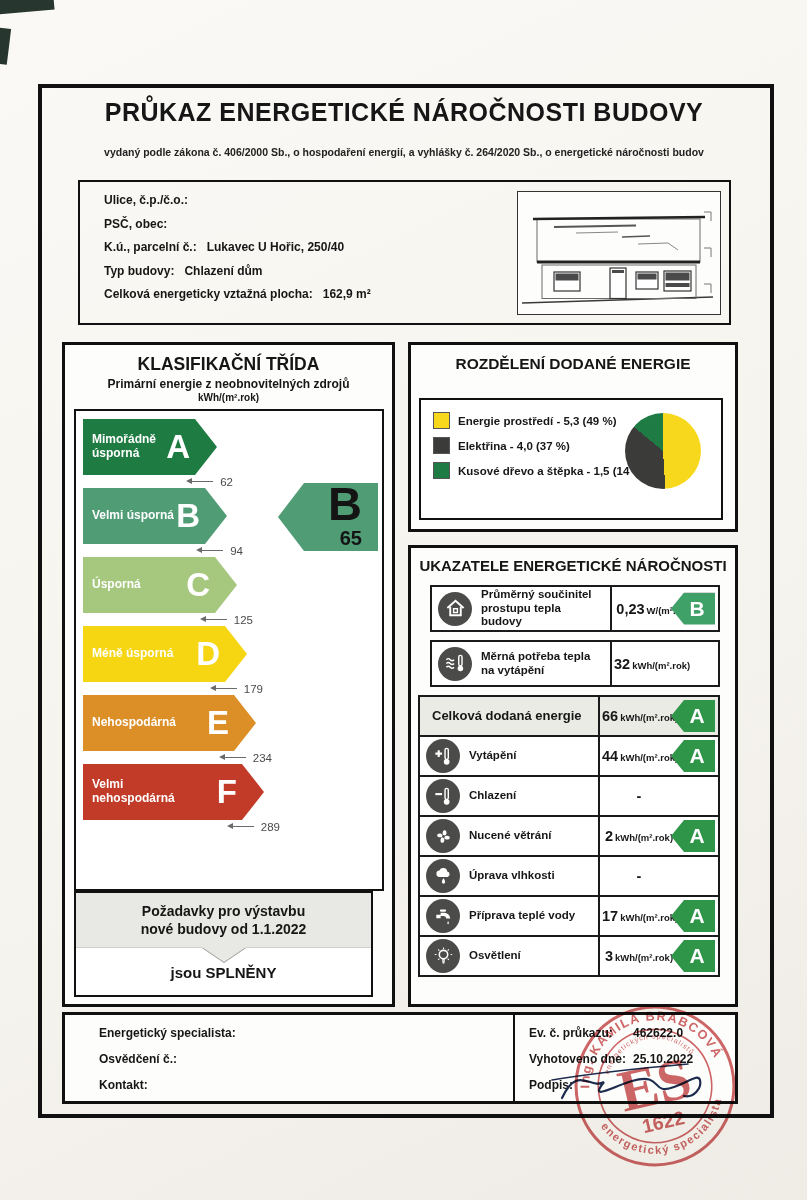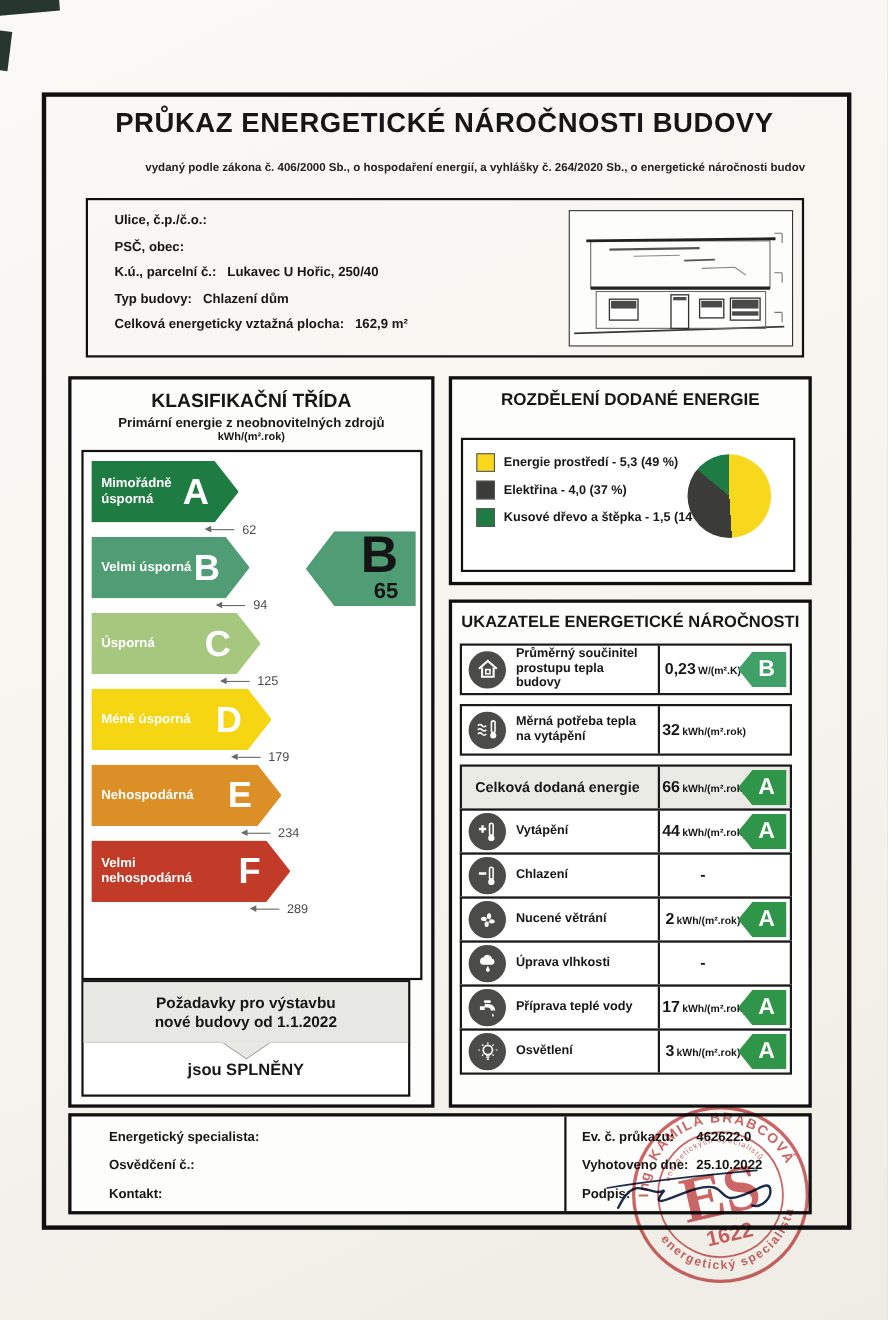--- a/index.html
+++ b/index.html
@@ -8,21 +8,21 @@
         font-family:"Liberation Sans",sans-serif;color:#161616;}
   
   .artifact-a{position:absolute;left:-4px;top:-3px;width:58px;height:15px;background:#27362e;transform:rotate(-5deg);}
   .artifact-b{position:absolute;left:-6px;top:28px;width:15px;height:36px;background:#27362e;transform:rotate(7deg);}
 
   .outer-border{position:absolute;left:38px;top:84px;width:728px;height:1026px;border:4px solid #101010;background:transparent;}
 
   .doc-title{position:absolute;left:42px;top:98px;width:724px;text-align:center;
              font-size:25px;font-weight:bold;letter-spacing:.5px;}
   .doc-subtitle{position:absolute;left:42px;top:146px;width:724px;text-align:center;
-             font-size:10.5px;font-weight:600;color:#222;padding-left:28px;}
+             font-size:10.5px;font-weight:600;color:#222;}
 
   
   .info-box{position:absolute;left:78px;top:180px;width:649px;height:141px;border:2px solid #111;}
   .info-rows{position:absolute;left:14px;top:11px;display:flex;flex-direction:column;gap:9.5px;font-size:12px;margin-left:10px;}
   .info-row b{font-weight:bold;}
   .info-row .v{margin-left:10px;font-weight:600;}
 
   .drawing-box{position:absolute;right:8px;top:9px;width:202px;height:122px;border:1.5px solid #333;background:#fdfdfb;}
 
   
@@ -73,21 +73,21 @@
   .legend-item{display:flex;align-items:center;gap:8px;font-size:11.5px;font-weight:bold;}
   .legend-swatch{width:15px;height:15px;border:1px solid #555;flex:0 0 auto;}
   .pie{position:absolute;right:20px;top:13px;width:76px;height:76px;border-radius:50%;}
 
   
   .ind-box{position:absolute;left:408px;top:545px;width:324px;height:456px;border:3px solid #101010;background:#fdfdfb;}
   .ind-title{margin-top:9px;text-align:center;font-size:15px;font-weight:bold;}
   .ind-rows{position:absolute;left:7px;top:37px;width:302px;}
   .ind-row{position:relative;border:2px solid #1a1a1a;height:42px;display:flex;align-items:center;background:#fff;box-sizing:border-box;}
   .ind-row.tall{height:47px;}
-  .ind-row.gap{margin-bottom:8px;}
+  .ind-row.gap{margin-bottom:8px;margin-left:12px;}
   .ind-row.stack{margin-top:-2px;}
   .ind-row.shaded{background:#ebebe6;}
   .ind-divider{position:absolute;left:178px;top:0;bottom:0;width:2px;background:#1a1a1a;}
   .ind-icon{width:34px;height:34px;border-radius:50%;background:#4b4b49;margin-left:6px;flex:0 0 auto;
             display:flex;align-items:center;justify-content:center;}
   .ind-label{margin-left:9px;font-size:11.5px;font-weight:bold;line-height:1.18;width:122px;}
   .ind-label.big{font-size:13px;width:150px;margin-left:12px;}
   .ind-val{position:absolute;left:182px;width:74px;text-align:center;white-space:nowrap;}
   .ind-val .num{font-size:14.5px;font-weight:bold;}
   .ind-val .unit{font-size:9.5px;font-weight:600;margin-left:2px;}

